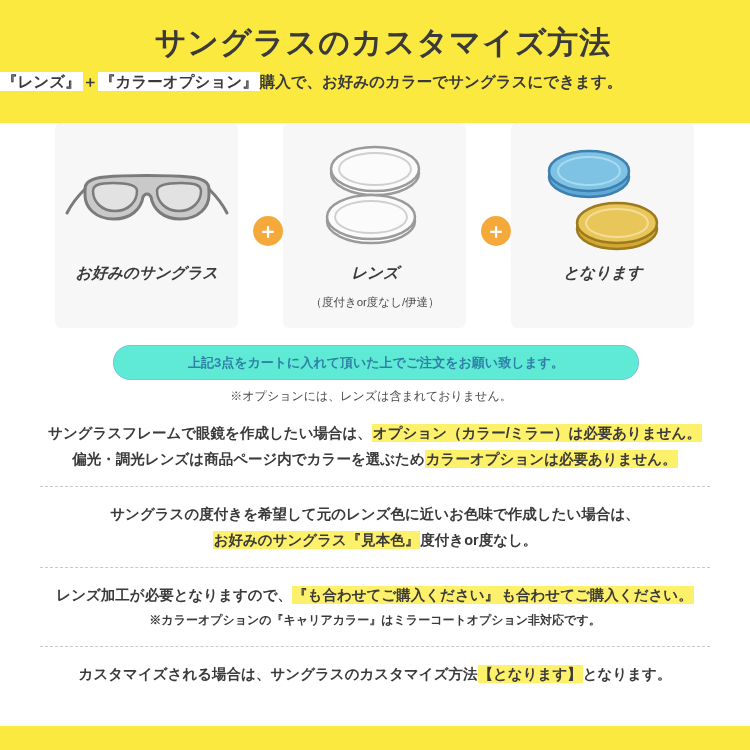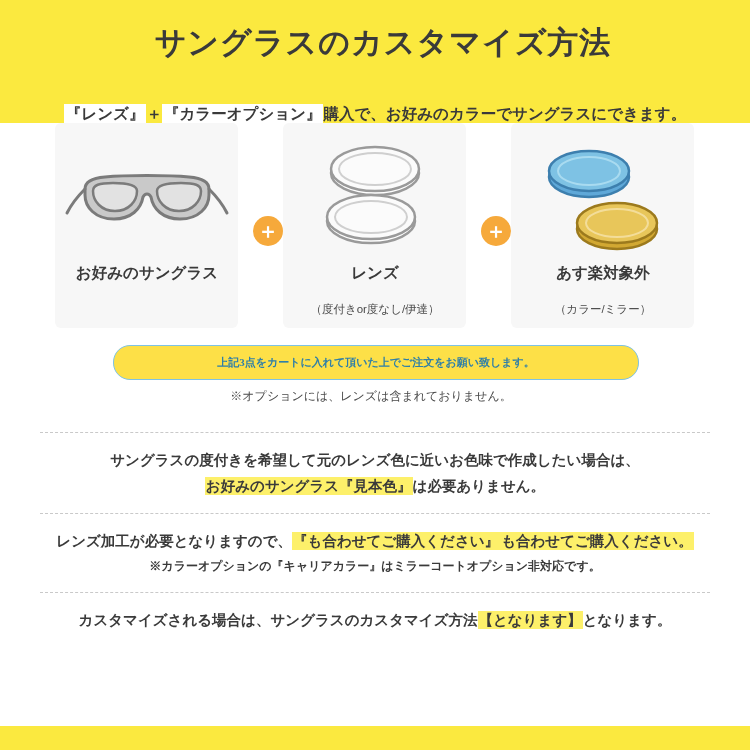--- a/index.html
+++ b/index.html
@@ -37,25 +37,23 @@
     font-size: 31px;
     font-weight: bold;
     color: #3a3a3a;
     letter-spacing: 1px;
   }
   .banner-sub {
     position: absolute;
     left: 0;
     top: 72px;
     width: 750px;
-    text-align: center;
     font-size: 15.5px;
     font-weight: bold;
     color: #3a3a3a;
-    margin-top: 32px;
   }
   .hl-white {
     background: #ffffff;
     padding: 1px 2px;
   }
   
   .cards {
     position: absolute;
     left: 55px;
     top: 123px;
@@ -107,42 +105,42 @@
     width: 200px;
     text-align: center;
   }
   .lb1 { left: -8px; }
   .lb2 { left: 220px; }
   .lb3 { left: 448px; }
   .label-main {
     font-size: 15.5px;
     font-weight: bold;
     color: #3a3a3a;
+    font-style: italic;
   }
   .label-sub {
     font-size: 11.5px;
     color: #4a4a4a;
-    margin-top: 18px;
+    margin-top: 11px;
   }
   
   .pill {
     position: absolute;
     left: 113px;
     top: 345px;
     width: 524px;
     height: 33px;
     border: 1.5px solid #7ec2e4;
     border-radius: 17px;
-    background: #fde047;
+    background: #5eead4;
     color: #2f7fa8;
-    font-size: 11px;
+    font-size: 13px;
     font-weight: bold;
     line-height: 33px;
     text-align: center;
-    font-family: Liberation Serif, serif;
   }
   .note-star {
     position: absolute;
     left: 0;
     top: 388px;
     width: 742px;
     text-align: center;
     font-size: 12px;
     color: #4a4a4a;
   }
@@ -254,39 +252,46 @@
   <div class="labels">
     <div class="label-block lb1">
       <div class="label-main">お好みのサングラス</div>
       <div class="label-sub"></div>
     </div>
     <div class="label-block lb2">
       <div class="label-main">レンズ</div>
       <div class="label-sub">（度付きor度なし/伊達）</div>
     </div>
     <div class="label-block lb3">
-      <div class="label-main">あす楽対象外</div>
-      <div class="label-sub">（カラー/ミラー）</div>
+      <div class="label-main">となります</div>
     </div>
   </div>
 
   <div class="pill">上記3点をカートに入れて頂いた上でご注文をお願い致します。</div>
   <div class="note-star">※オプションには、レンズは含まれておりません。</div>
 
   <div class="notes">
 
+    <div class="note-row sec1">
+      <div class="nline">
+        <span>サングラスフレームで眼鏡を作成したい場合は、</span><span class="hl">オプション（カラー/ミラー）は必要ありません。</span>
+      </div>
+      <div class="nline">
+        <span>偏光・調光レンズは商品ページ内でカラーを選ぶため</span><span class="hl">カラーオプションは必要ありません。</span>
+      </div>
+    </div>
 
     <div class="divider"></div>
 
     <div class="note-row">
       <div class="nline">
         <span>サングラスの度付きを希望して元のレンズ色に近いお色味で作成したい場合は、</span>
       </div>
       <div class="nline">
-        <span class="hl">お好みのサングラス『見本色』</span><span>は必要ありません。</span>
+        <span class="hl">お好みのサングラス『見本色』</span><span>度付きor度なし。</span>
       </div>
     </div>
 
     <div class="divider"></div>
 
     <div class="note-row">
       <div class="nline">
         <span>レンズ加工が必要となりますので、</span><span class="hl">『も合わせてご購入ください』</span><span class="hl">も合わせてご購入ください。</span>
       </div>
       <div class="nline-sm">

